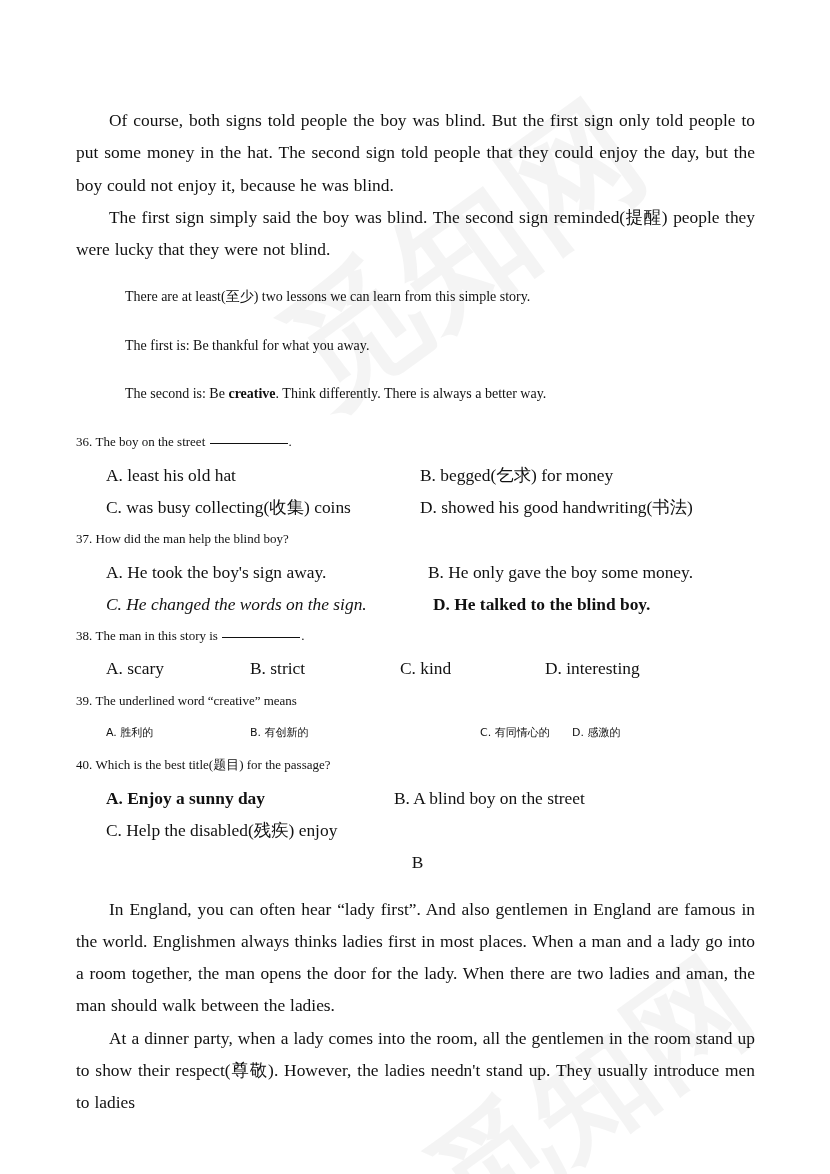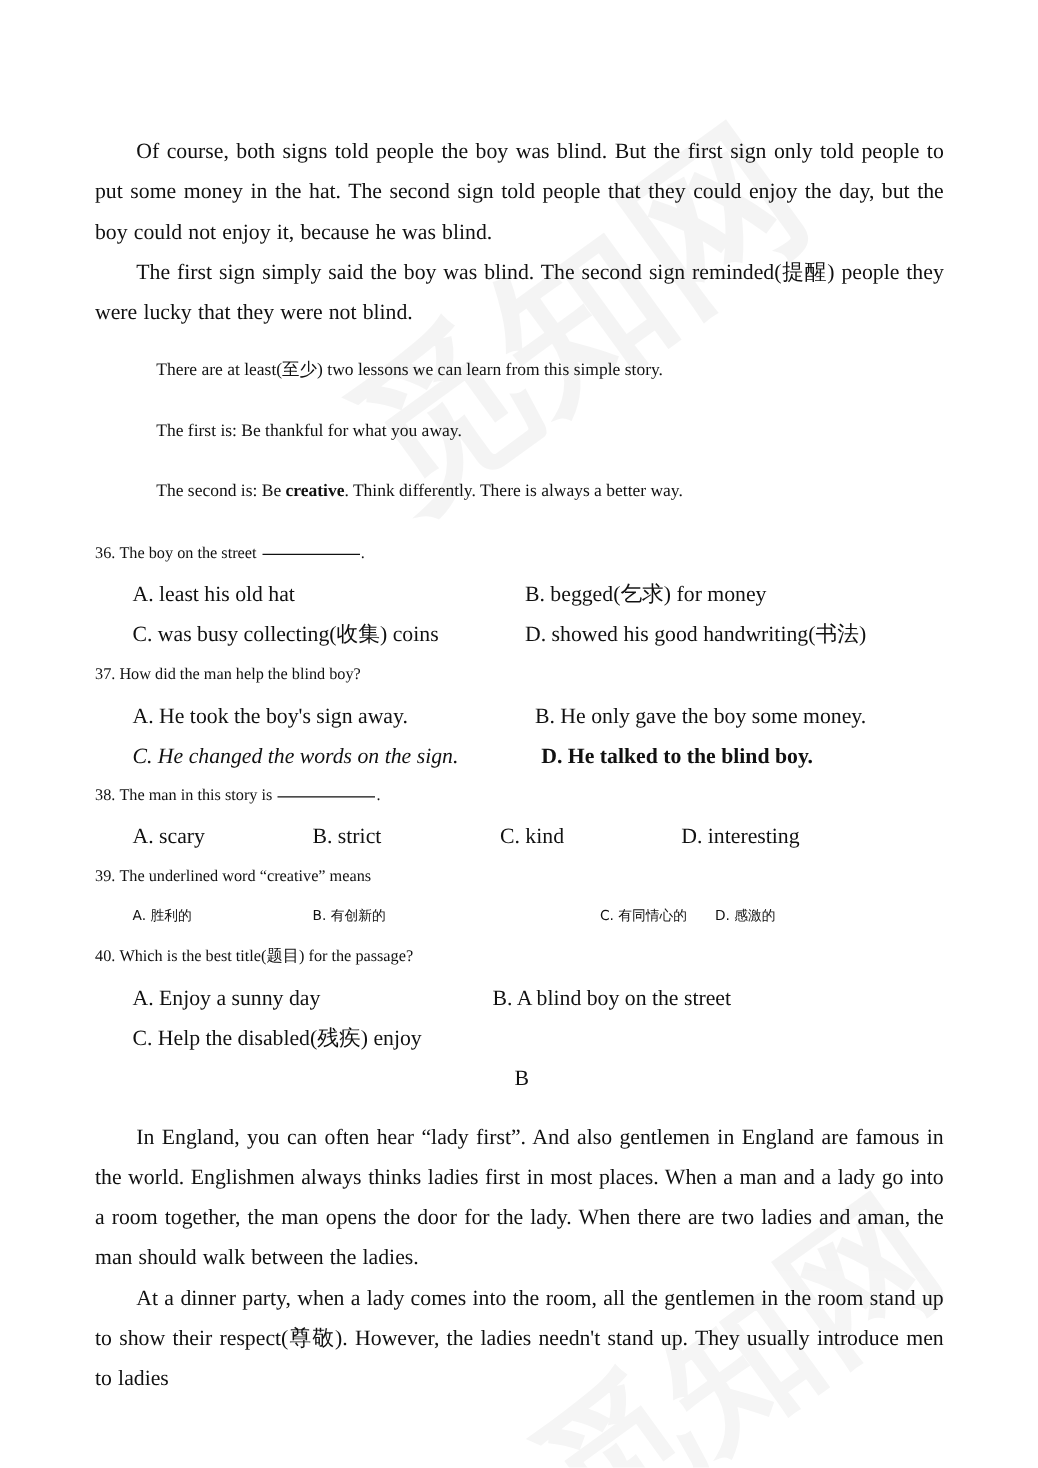--- a/index.html
+++ b/index.html
@@ -184,21 +184,21 @@
         <span class="opt cn" style="left:30px;">A. 胜利的</span>
         <span class="opt cn" style="left:174px;">B. 有创新的</span>
         <span class="opt cn" style="left:368px;margin-left:36px;">C. 有同情心的</span>
         <span class="opt cn" style="left:496px;">D. 感激的</span>
       </div>
     </div>
 
     <div class="qblock">
       <p class="qstem"><span>40.</span>&nbsp;<span>Which is the best title(题目) for the passage?</span></p>
       <div class="opt-row">
-        <span class="opt" style="left:30px;">A. Enjoy a sunny day</span>
+        <span class="opt" style="left:30px;font-weight:bold;">A. Enjoy a sunny day</span>
         <span class="opt" style="left:318px;">B. A blind boy on the street</span>
       </div>
       <div class="opt-row">
         <span class="opt" style="left:30px;">C. Help the disabled(残疾) enjoy</span>
       </div>
     </div>
 
     <p class="section-letter">B</p>
     <div class="spacer-half"></div>
     <p class="para">In England, you can often hear “lady first”. And also gentlemen in England are famous in the world. Englishmen always thinks ladies first in most places. When a man and a lady go into a room together, the man opens the door for the lady. When there are two ladies and aman, the man should walk between the ladies.</p>

